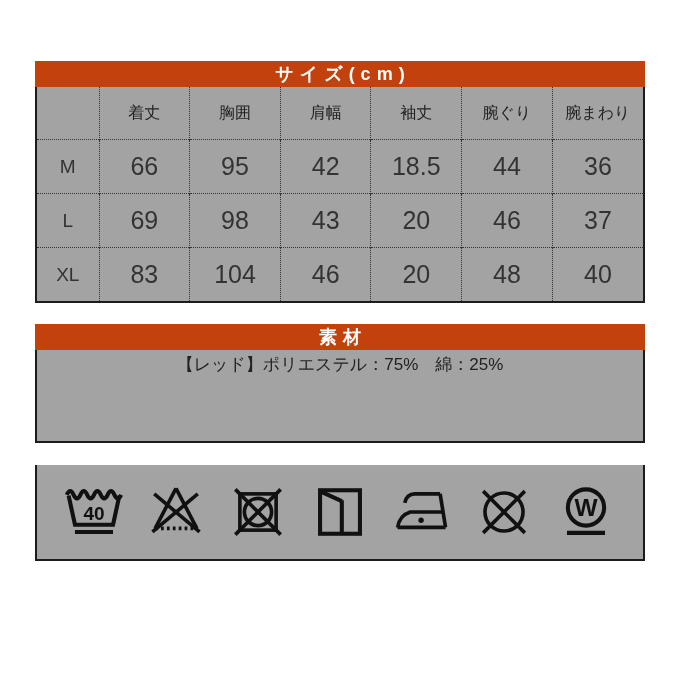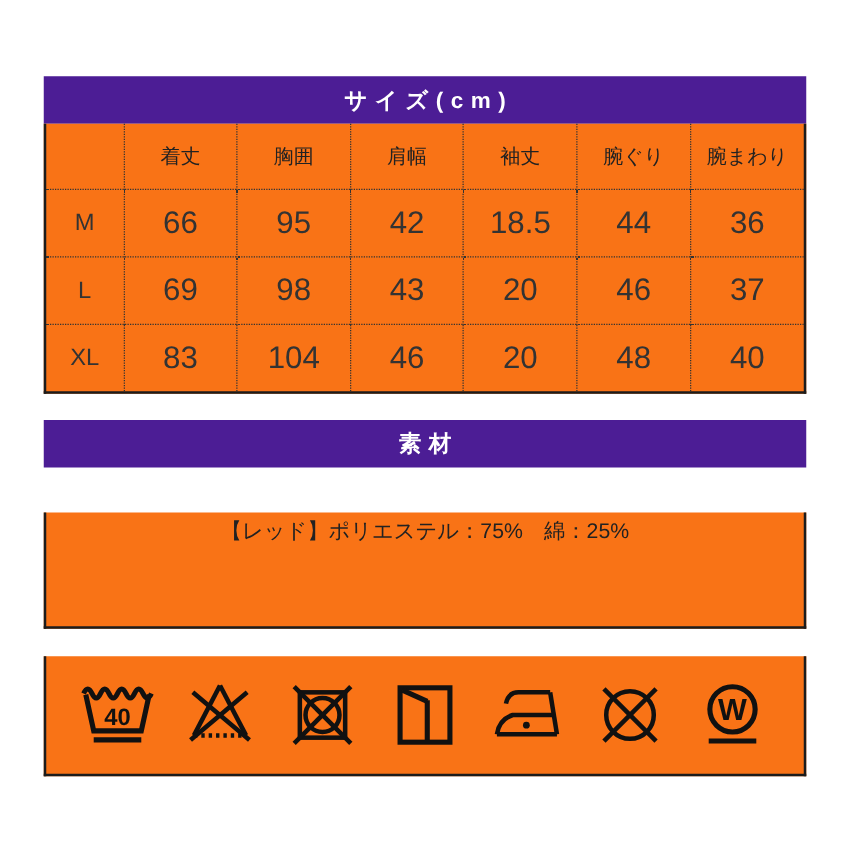--- a/index.html
+++ b/index.html
@@ -5,27 +5,27 @@
   html,body{margin:0;padding:0;}
   body{
     width:680px;height:680px;background:#ffffff;
     font-family:"Liberation Sans","DejaVu Sans",sans-serif;
     color:#333;
     -webkit-font-smoothing:antialiased;
   }
   .page{padding:61px 35px 0 35px;}
   .section{margin-bottom:21px;}
   .section-bar{
-    height:38px;background:#4c1d95;color:#ffffff;
+    height:26px;background:#c2410c;color:#ffffff;
     display:flex;align-items:center;justify-content:center;
     font-weight:bold;font-size:18px;letter-spacing:6px;
     text-indent:6px; 
   }
   .section-body{
-    border:2px solid #1c1c1c;border-top:none;background:#f97316;
+    border:2px solid #1c1c1c;border-top:none;background:#a3a3a3;
   }
 
   
   table.size-table{
     width:100%;border-collapse:collapse;table-layout:fixed;
   }
   table.size-table col.c0{width:62px;}
   table.size-table th, table.size-table td{
     text-align:center;vertical-align:middle;
     border-left:1px dotted #333;
@@ -34,21 +34,21 @@
   }
   table.size-table th:first-child, table.size-table td:first-child{border-left:none;}
   table.size-table thead th{border-top:none;height:52px;font-weight:500;font-size:16px;color:#222;}
   table.size-table tbody td{height:53px;font-size:25px;color:#333;}
   table.size-table tbody td.size-label{font-size:19px;}
 
   
   .material-body{
     height:91px;display:flex;flex-direction:column;
     align-items:center;justify-content:space-between;
-    font-size:17px;line-height:29px;color:#222;margin-top:36px;
+    font-size:17px;line-height:29px;color:#222;
   }
 
   
   .wash-body{
     height:94px;display:flex;align-items:center;justify-content:space-evenly;
     padding:0 4px;
   }
   .wash-icon{width:58px;height:58px;display:block;}
   .wash-icon .stroke{fill:none;stroke:#111;stroke-width:4;stroke-linecap:butt;stroke-linejoin:miter;}
   .wash-icon .thick{stroke-width:4.5;}

